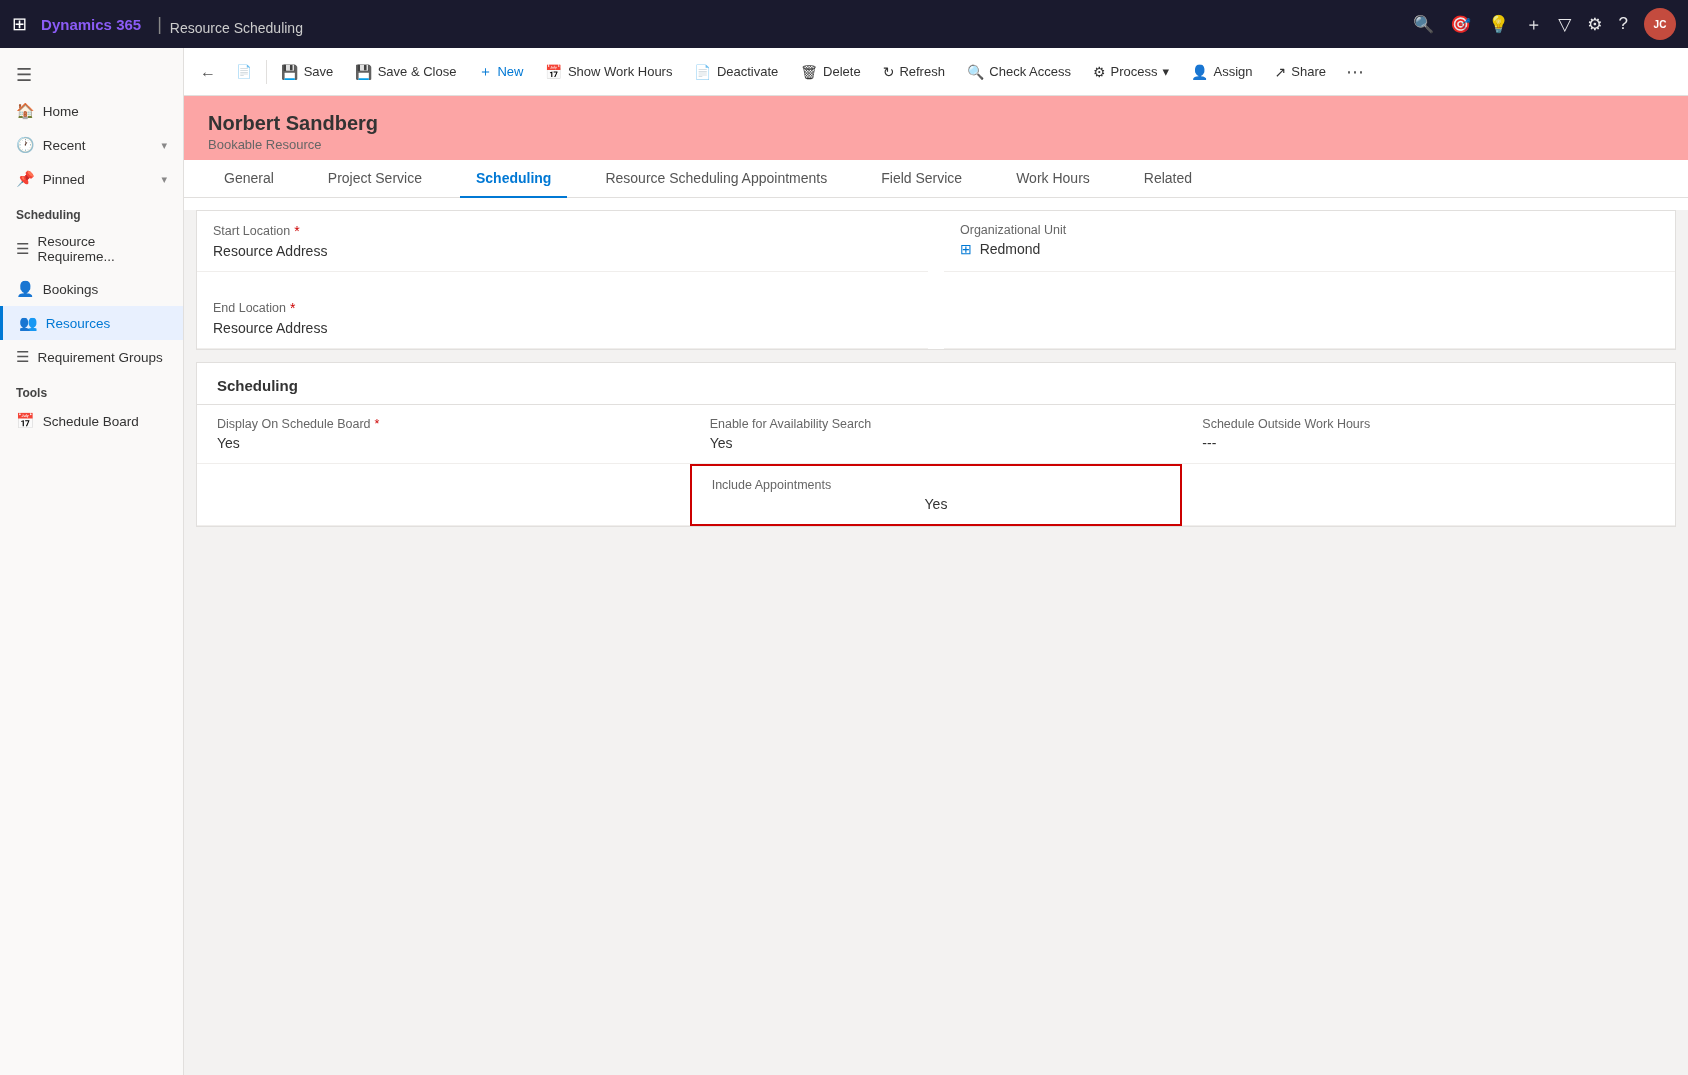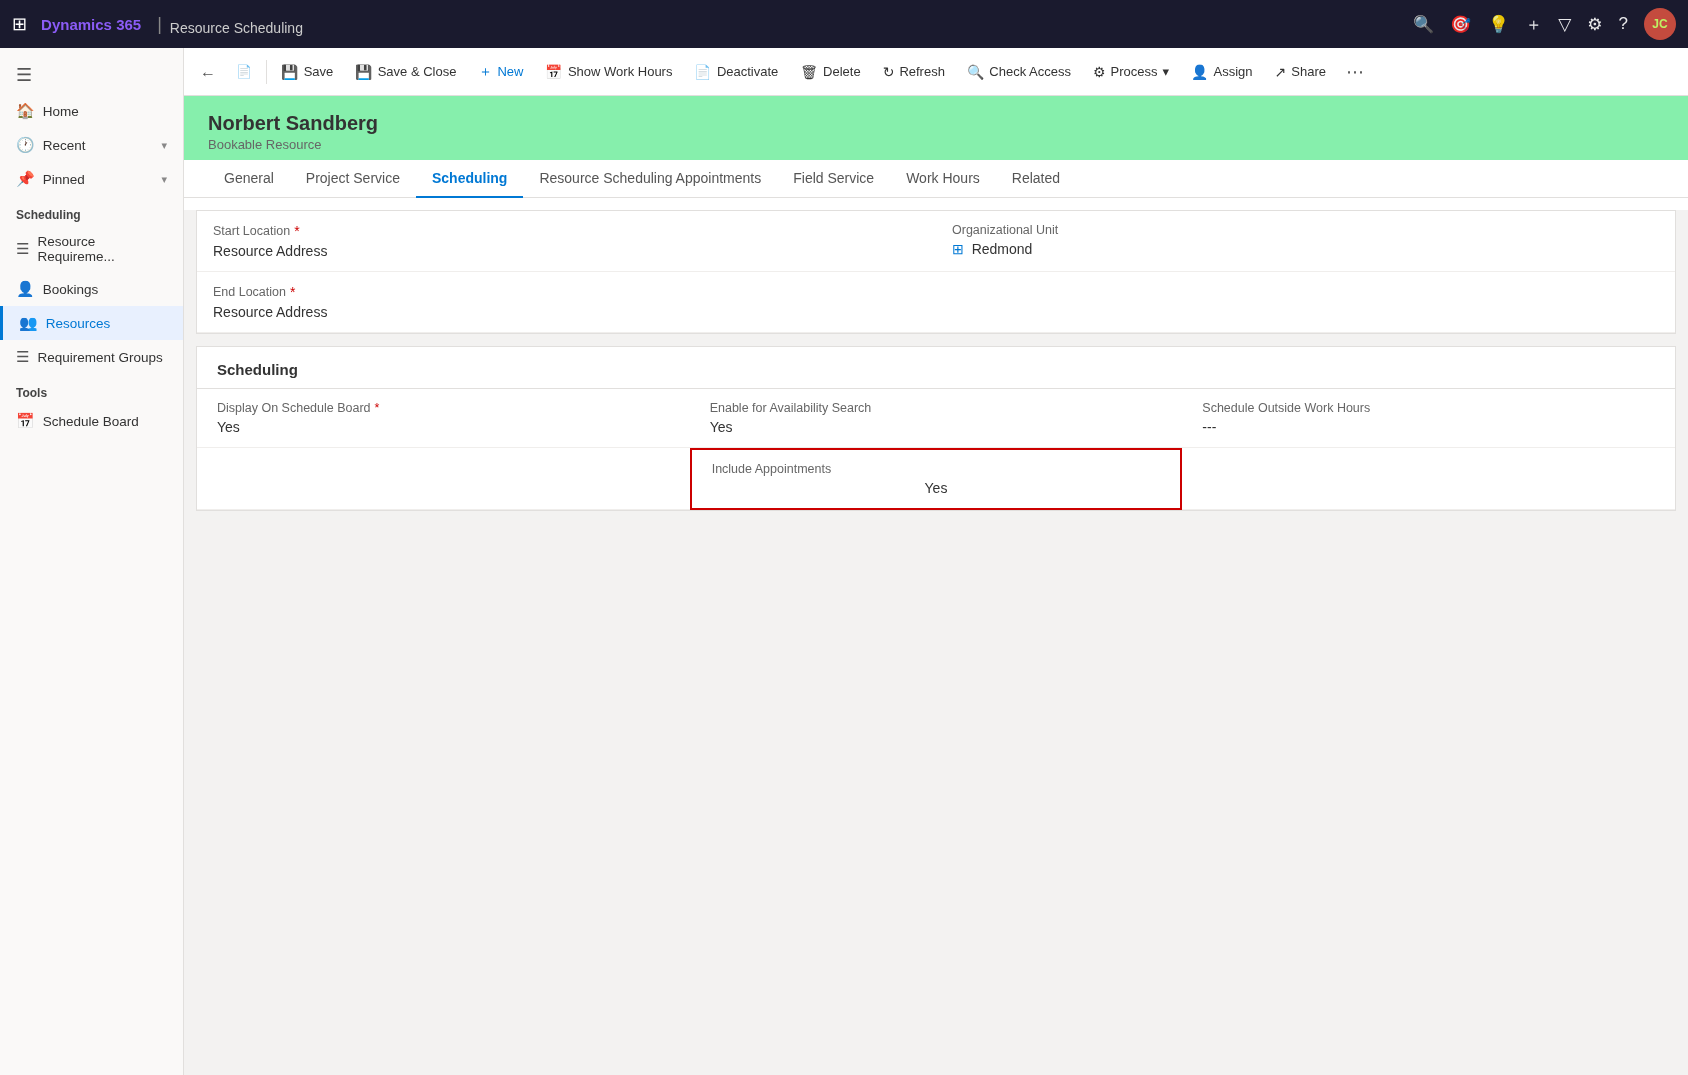--- a/index.html
+++ b/index.html
@@ -14,21 +14,21 @@
       align-items: center;
       padding: 0 12px;
       flex-shrink: 0;
     }
     .top-nav .waffle-icon { font-size: 18px; margin-right: 14px; cursor: pointer; }
     .top-nav .app-name { font-size: 15px; font-weight: 600; color: #8b5cf6; margin-right: 8px; }
     .top-nav .divider { color: #888; margin: 0 8px; font-size: 18px; }
     .top-nav .module-name { font-size: 14px; color: #ccc; flex: 1; margin-top: 7px; }
     .top-nav-icons { display: flex; align-items: center; gap: 16px; color: white; font-size: 17px; }
     .top-nav-icons span { cursor: pointer; opacity: 0.9; }
-    .avatar { background: #c44b3e; border-radius: 50%; width: 32px; height: 32px; display: flex; align-items: center; justify-content: center; font-size: 12px; font-weight: 700; color: #bef264; }
+    .avatar { background: #c44b3e; border-radius: 50%; width: 32px; height: 32px; display: flex; align-items: center; justify-content: center; font-size: 10px; font-weight: 700; color: #ffffff; }
 
     
     .main-layout { display: flex; flex: 1; overflow: hidden; }
 
     
     .sidebar {
       width: 184px;
       background: #faf9f8;
       border-right: 1px solid #e1dfdd;
       flex-shrink: 0;
@@ -62,37 +62,37 @@
       display: flex; align-items: center; gap: 5px; padding: 6px 10px; border: none; background: transparent; cursor: pointer; font-size: 13px; color: #333; border-radius: 2px; white-space: nowrap;
     }
     .cmd-btn .btn-icon { font-size: 14px; }
     .cmd-btn-new { color: #0078d4; }
     .cmd-sep { width: 1px; height: 24px; background: #e1dfdd; margin: 0 2px; }
     .cmd-more { font-size: 18px; padding: 4px 8px; cursor: pointer; color: #555; }
     .cmd-back { font-size: 16px; padding: 4px 8px; cursor: pointer; color: #555; border: none; background: transparent; }
 
     
     .form-container { background: white; margin: 0; }
-    .form-header { padding: 16px 24px 8px; background: #86efac; }
+    .form-header { padding: 16px 24px 8px; background: #fca5a5; }
     .form-header h1 { font-size: 20px; font-weight: 600; color: #333; }
     .form-header .subtitle { font-size: 13px; color: #666; margin-top: 2px; }
 
     
-    .form-tabs { display: flex; border-bottom: 1px solid #e1dfdd; padding: 0 24px; background: white; }
+    .form-tabs { display: flex; border-bottom: 1px solid #e1dfdd; padding: 0 24px; background: white; gap: 22px; }
     .tab-item { padding: 10px 16px; cursor: pointer; font-size: 14px; color: #555; border-bottom: 2px solid transparent; margin-bottom: -1px; }
     .tab-item.active { color: #0078d4; border-bottom: 2px solid #0078d4; font-weight: 600; }
 
     
     .form-body { padding: 0; background: #f3f2f1; }
 
     
     .section-card { background: white; margin: 12px; border: 1px solid #e1dfdd; }
 
     
-    .field-grid { display: grid; grid-template-columns: 1fr 1fr; }
+    .field-grid { display: grid; grid-template-columns: 1fr 1fr; gap: 16px; }
     .field-cell { padding: 12px 16px; border-bottom: 1px solid #f0eeec; }
     .field-label { font-size: 12.5px; color: #666; margin-bottom: 4px; display: flex; align-items: center; gap: 4px; }
     .field-label .required { color: #c00; font-size: 14px; }
     .field-value { font-size: 14px; color: #333; font-weight: 400; }
 
     
     .scheduling-section { background: white; margin: 12px; border: 1px solid #e1dfdd; }
     .scheduling-title { padding: 14px 20px 10px; font-size: 15px; font-weight: 600; color: #333; border-bottom: 1px solid #e1dfdd; }
     .sched-grid { display: grid; grid-template-columns: 1fr 1fr 1fr; }
     .sched-cell { padding: 12px 20px; border-bottom: 1px solid #f0eeec; }

